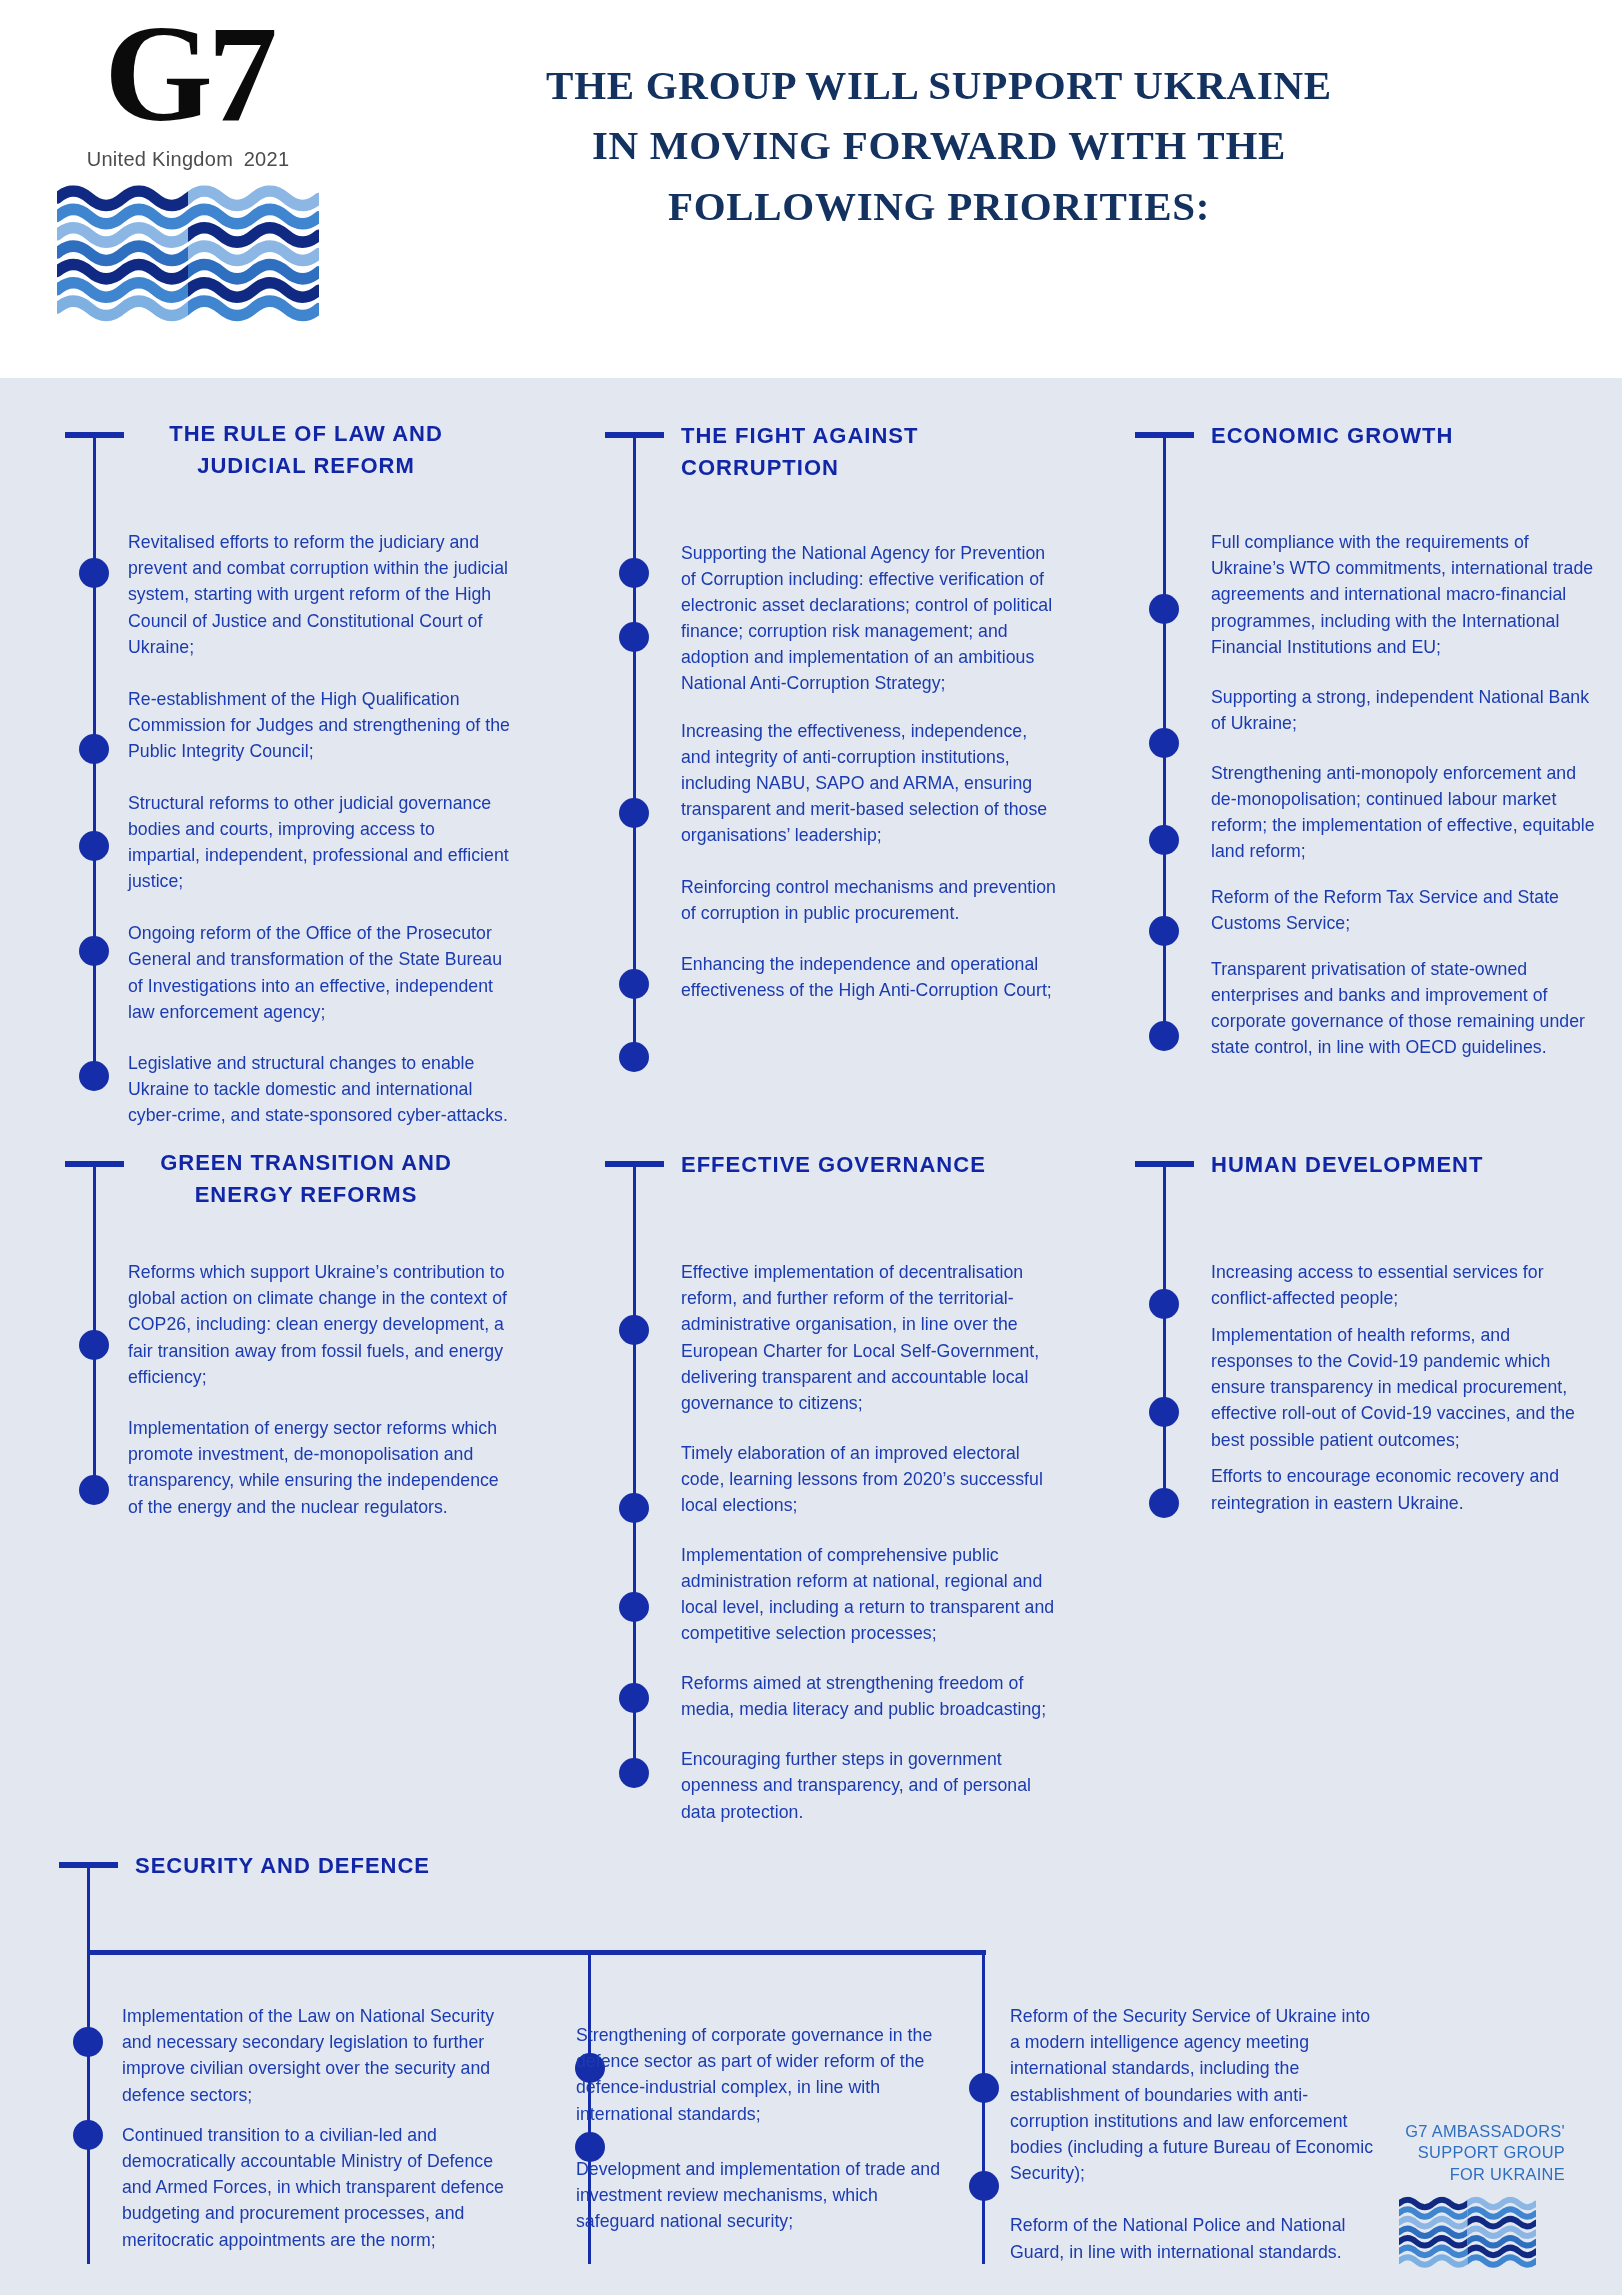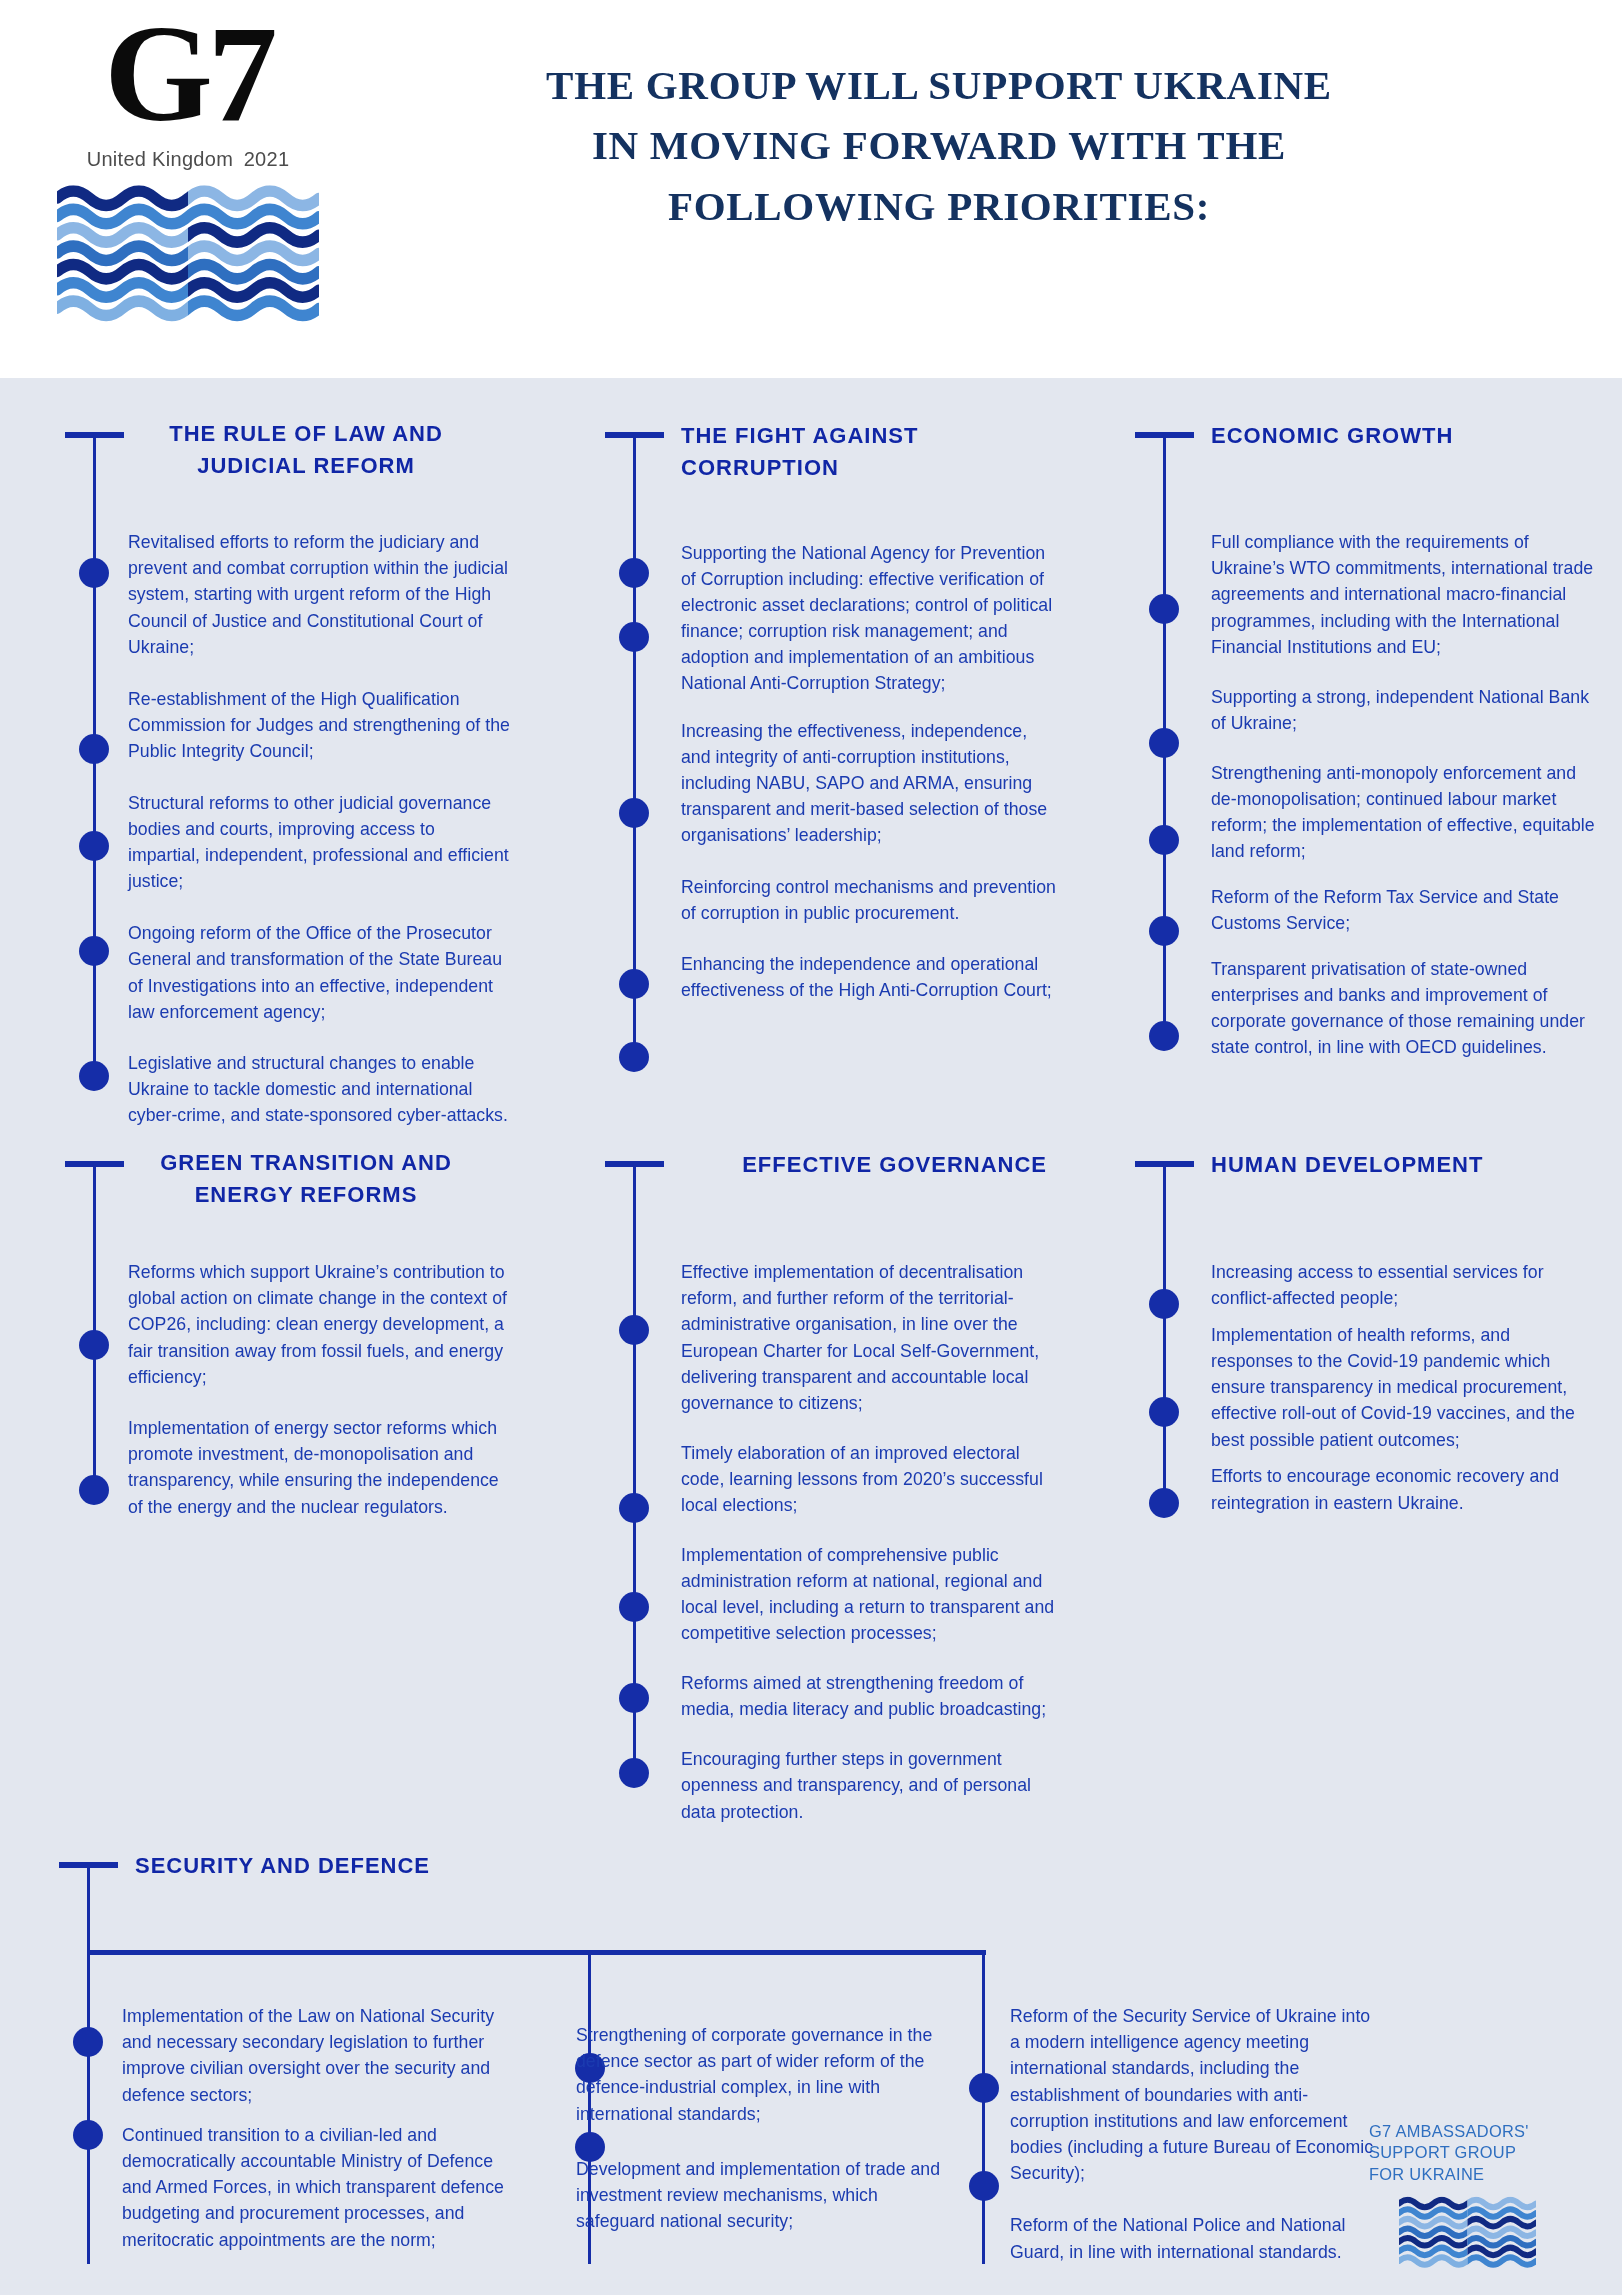--- a/index.html
+++ b/index.html
@@ -134,21 +134,21 @@
     color: #1b3bb0;
     letter-spacing: 0.03px;
   }
 
   
   .footer-brand {
     position: absolute;
     right: 58px;
     bottom: 17px;
     width: 196px;
-    text-align: left;
+    text-align: right;
   }
   .footer-brand .fb-line {
     font-size: 16.4px;
     color: #2f6fc0;
     line-height: 1.33;
     letter-spacing: 0.3px;
   }
   .footer-brand .wave-holder {
     margin-top: 7.9px;
     display: flex;
@@ -287,21 +287,21 @@
   <div class="col" style="left:605px; top:1161px; width:445px;">
     <div class="rail">
       <div class="cap"></div>
       <div class="stem" style="height:615px;"></div>
       <div class="dot" style="top:154px;"></div>
       <div class="dot" style="top:332px;"></div>
       <div class="dot" style="top:431px;"></div>
       <div class="dot" style="top:522px;"></div>
       <div class="dot" style="top:597px;"></div>
     </div>
-    <div class="sec-head" style="left:76px; top:-11.8px; width:366px;text-align:right;">EFFECTIVE GOVERNANCE</div>
+    <div class="sec-head" style="left:76px; top:-11.8px; width:366px;">EFFECTIVE GOVERNANCE</div>
     <div class="bullets" style="left:76px; top:98px; width:380px;">
       <div class="bullet">Effective implementation of decentralisation reform, and further reform of the territorial-administrative organisation, in line over the European Charter for Local Self-Government, delivering transparent and accountable local governance to citizens;</div>
       <div class="bullet" style="margin-top:23.6px;">Timely elaboration of an improved electoral code, learning lessons from 2020’s successful local elections;</div>
       <div class="bullet" style="margin-top:23.6px;">Implementation of comprehensive public administration reform at national, regional and local level, including a return to transparent and competitive selection processes;</div>
       <div class="bullet" style="margin-top:23.6px;">Reforms aimed at strengthening freedom of media, media literacy and public broadcasting;</div>
       <div class="bullet" style="margin-top:23.6px;">Encouraging further steps in government openness and transparency, and of personal data protection.</div>
     </div>
   </div>
 
   <div class="col" style="left:1135px; top:1161px; width:445px;">

